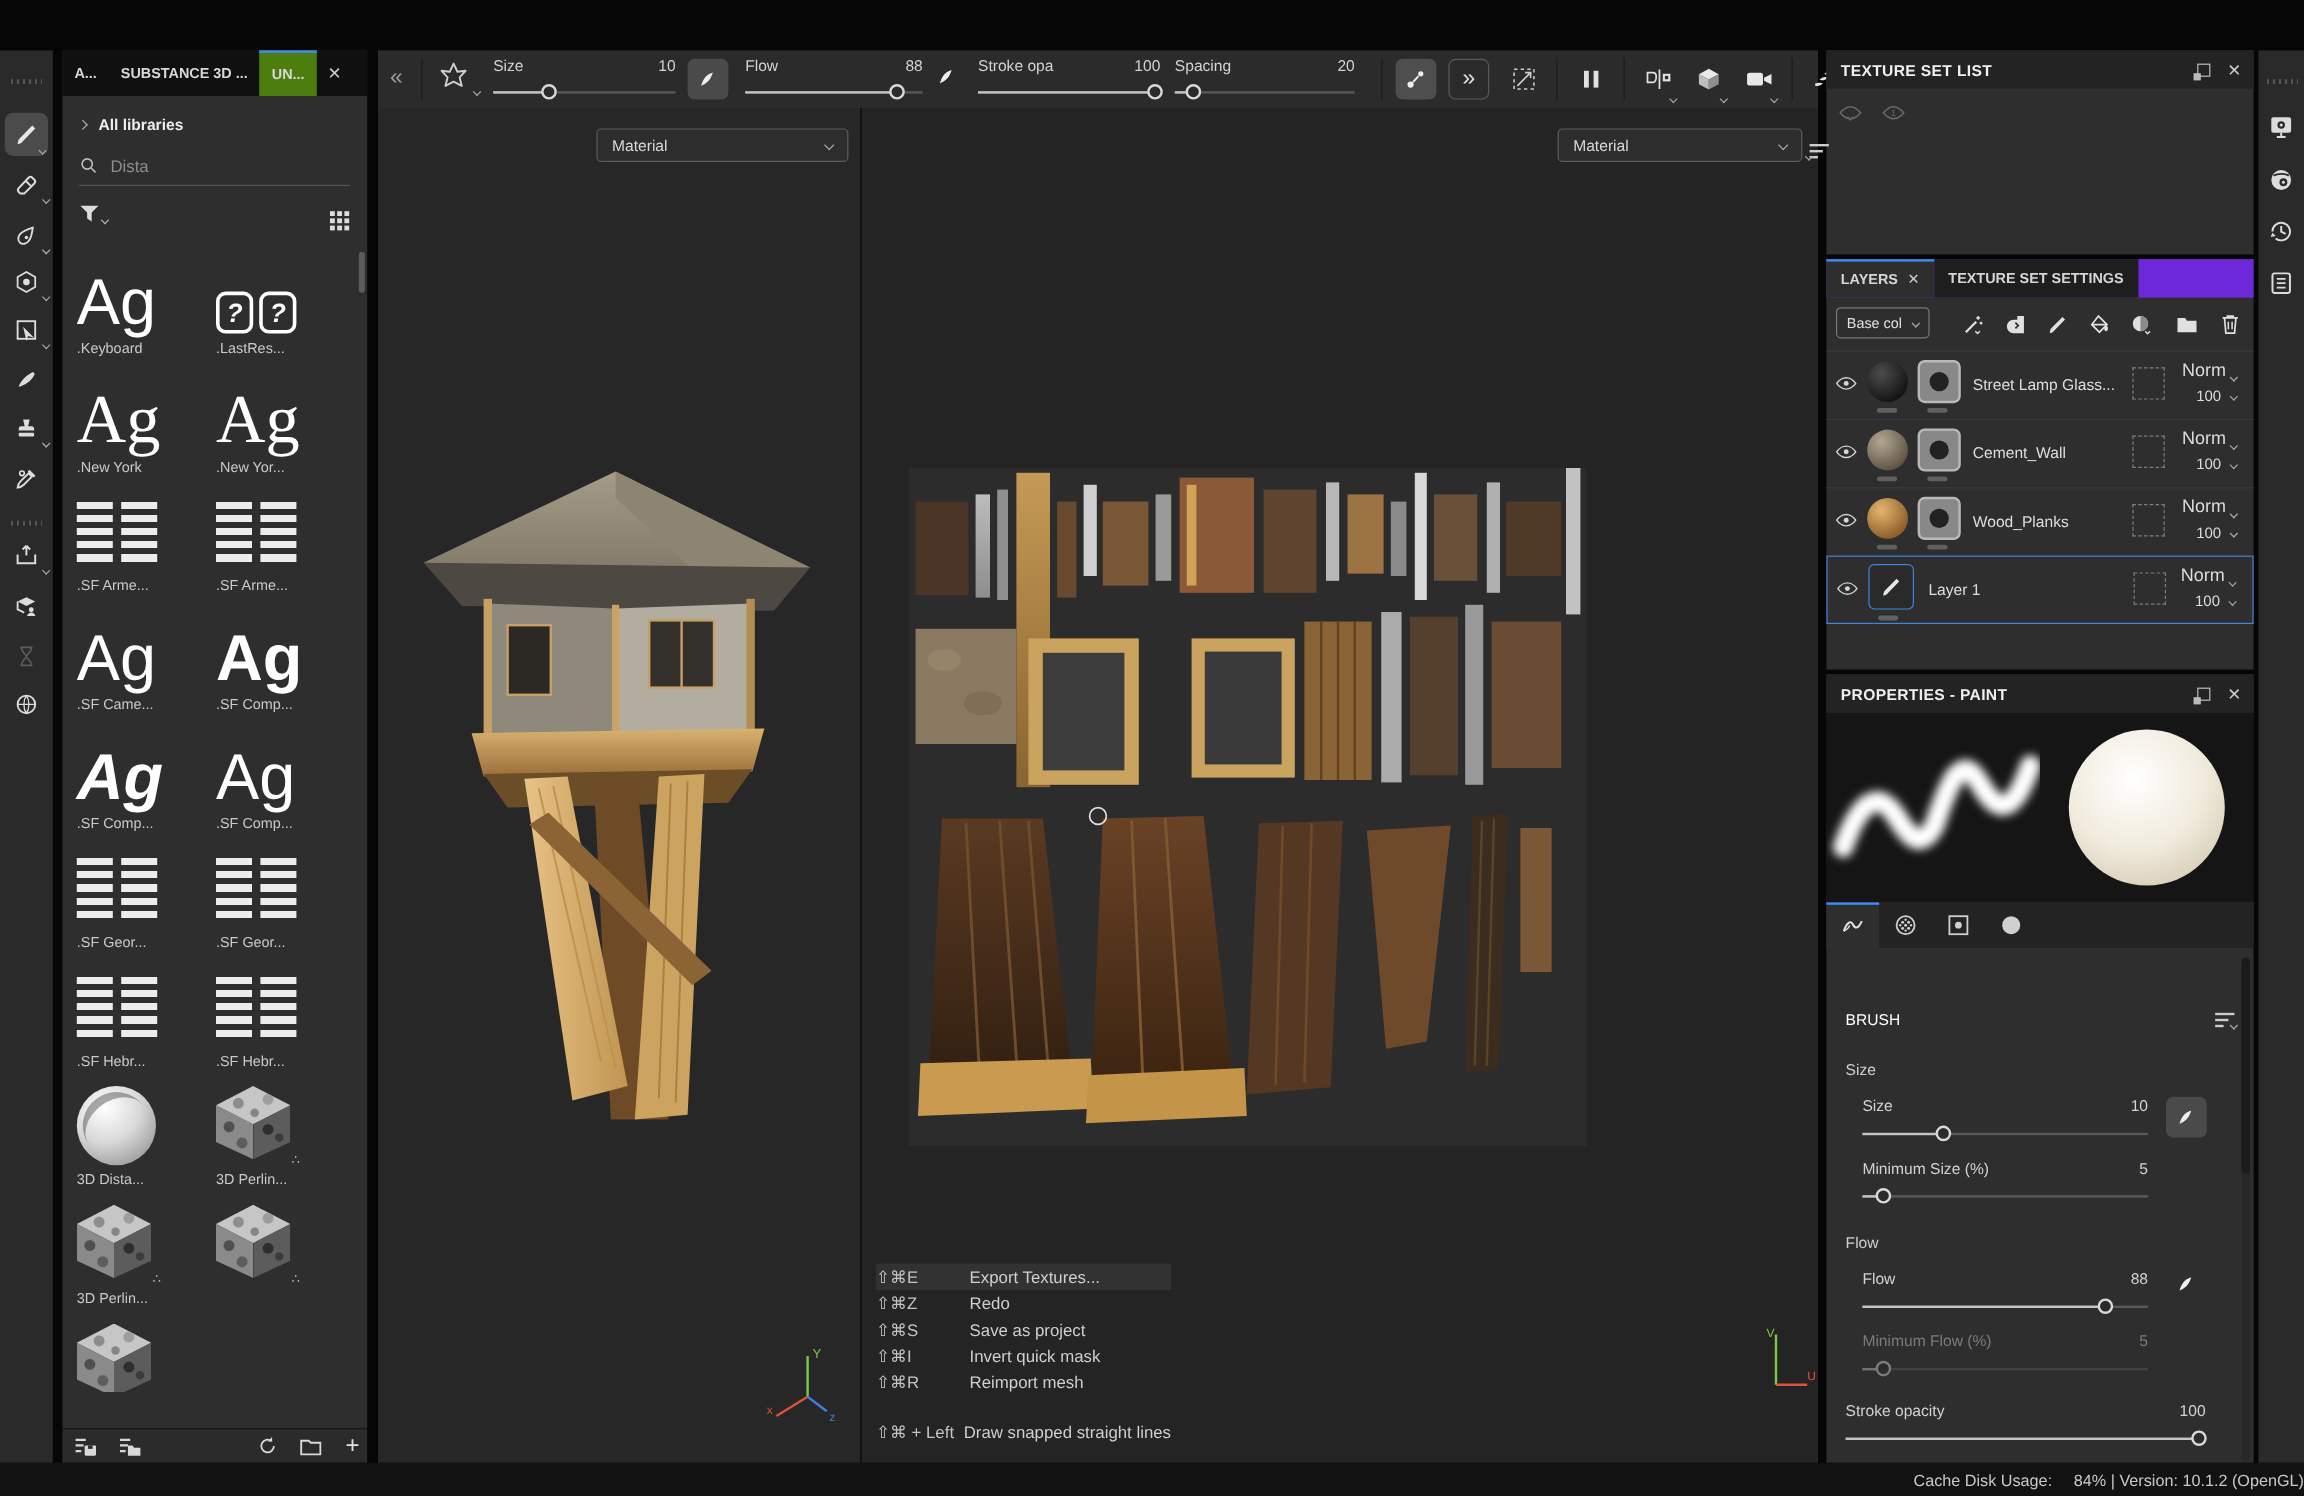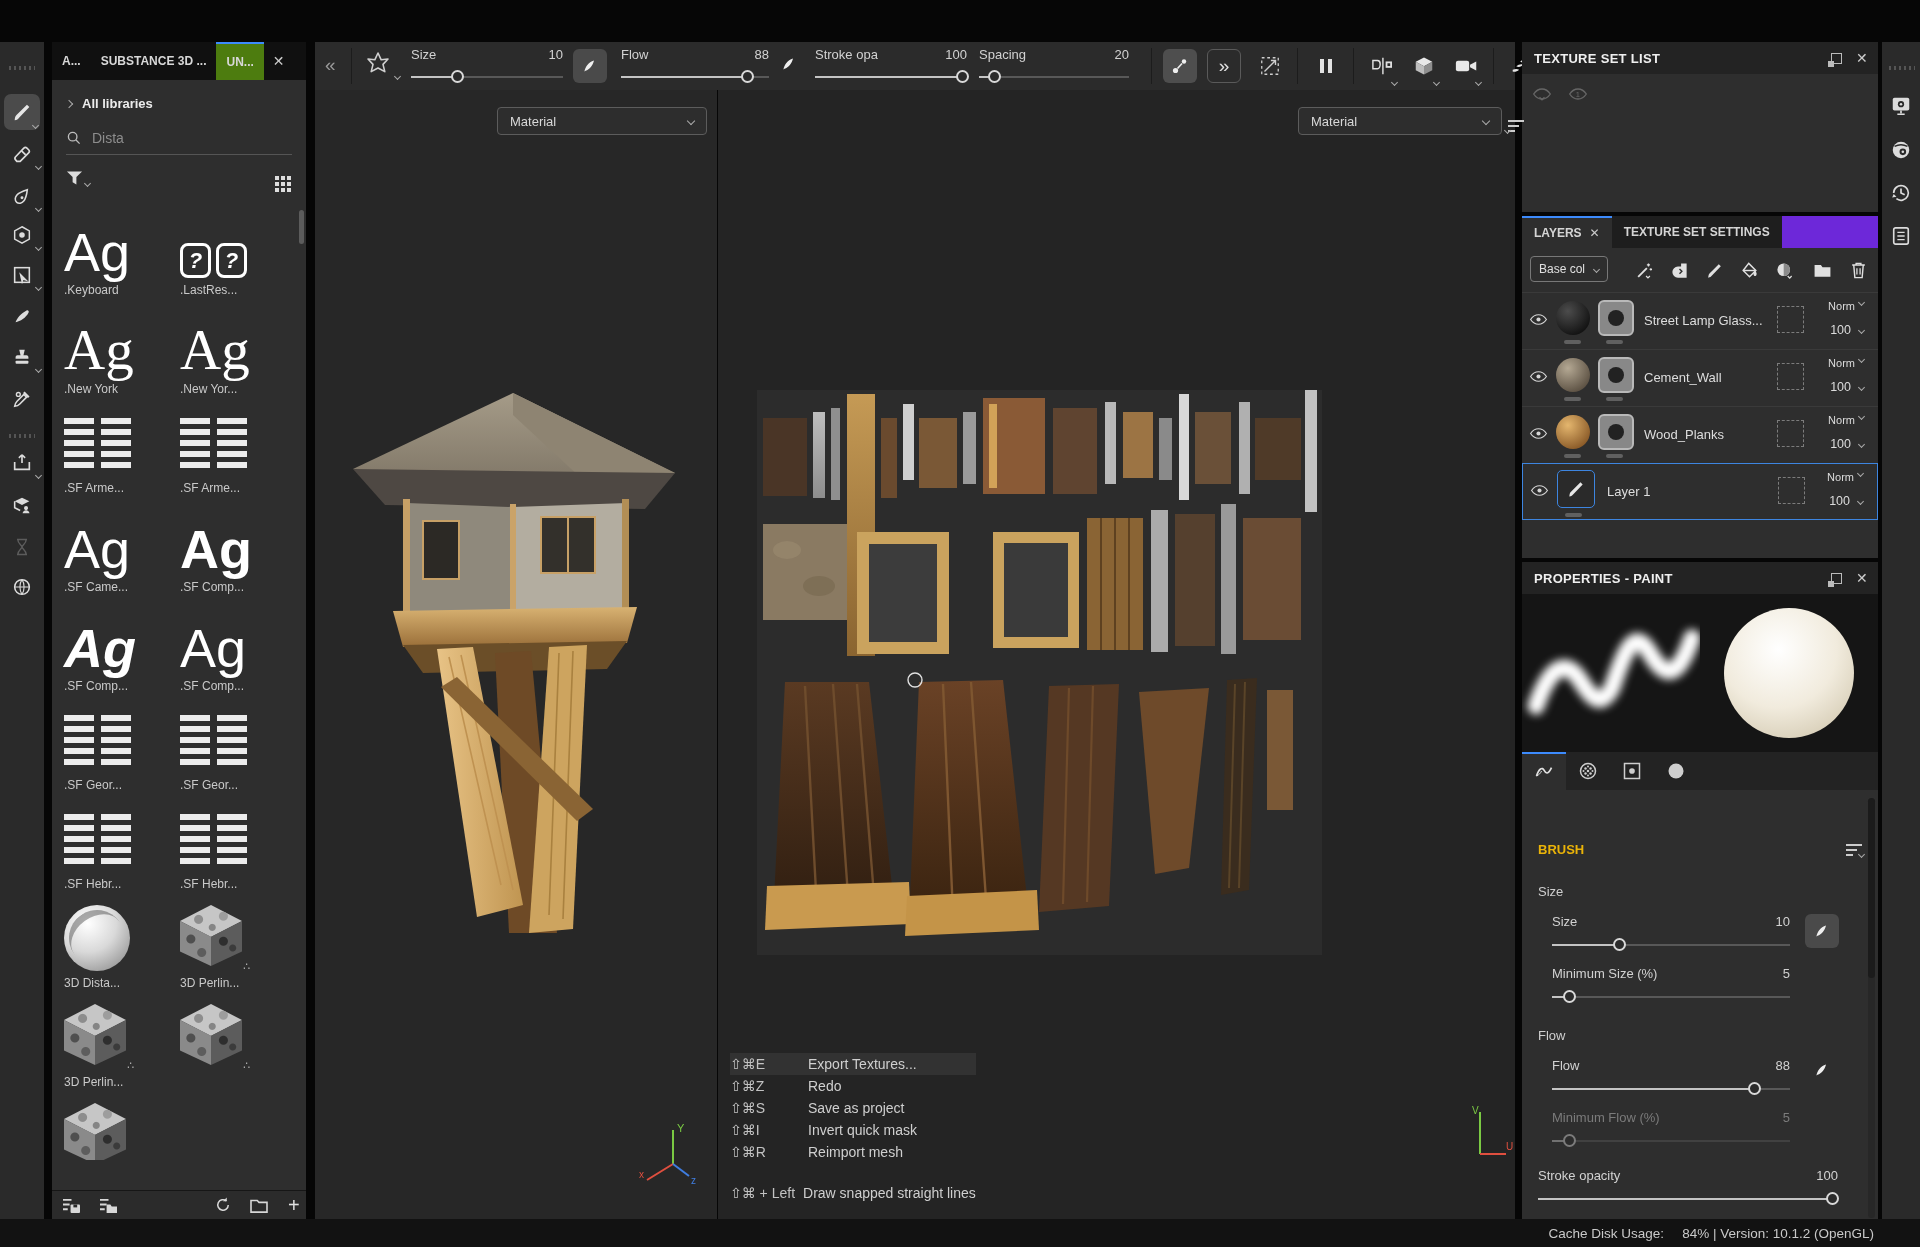--- a/index.html
+++ b/index.html
@@ -93,44 +93,44 @@
   .lr-eye{position:absolute;left:7px;top:19px}
   .lr-sph{position:absolute;left:34px;top:8px;width:34px;height:34px;border-radius:50%}
   .lr-sph.dark{background:radial-gradient(circle at 35% 30%,#4c4c4c,#141414 75%)}
   .lr-sph.cement{background:radial-gradient(circle at 35% 30%,#b4a893,#5c5143 78%)}
   .lr-sph.wood{background:radial-gradient(circle at 35% 30%,#e4b66e,#8a5a28 78%)}
   .lr-mask{position:absolute;left:76px;top:7px;width:36px;height:36px;border:2px solid #b9b9b9;border-radius:6px;background:#888;display:flex;align-items:center;justify-content:center}
   .lr-mask i{width:16px;height:16px;border-radius:50%;background:#222}
   .lr-bar{position:absolute;top:47px;width:17px;height:4px;border-radius:2px;background:#606060}
   .lr-name{position:absolute;left:122px;top:20px;font-size:13px;color:#dedede;white-space:nowrap}
   .lr-dash{position:absolute;left:255px;top:13px;width:27px;height:27px;border:1px dashed #7c7c7c}
-  .lr-blend{position:absolute;right:14px;top:7px;display:flex;align-items:flex-start;gap:4px;font-size:11px;color:#dcdcdc}
+  .lr-blend{position:absolute;right:14px;top:7px;display:flex;align-items:flex-end;gap:4px;font-size:15px;color:#dcdcdc}
   .lr-op{position:absolute;right:14px;top:30px;display:flex;align-items:center;gap:8px;font-size:12.5px;color:#dcdcdc}
   
   .preview{position:absolute;left:0;top:32px;width:356px;height:158px;display:flex;background:#151515}
   .prev-half{width:178px;height:158px;position:relative;overflow:hidden}
   .prev-sphere{position:absolute;left:24px;top:14px;width:130px;height:130px;border-radius:50%;background:radial-gradient(circle at 42% 32%,#ffffff,#f1ebdd 50%,#d9d0ba 80%,#bdb49b)}
   .ptabs{position:absolute;left:0;top:190px;width:356px;height:38px;background:#232323;display:flex}
   .ptab{position:relative;width:44px;height:38px;display:flex;align-items:center;justify-content:center}
   .ptab.active{background:#2e2e2e}
   .ptab.active::before{content:'';position:absolute;left:0;top:0;width:100%;height:2px;background:#3d8bfd}
-  .brush-head{position:absolute;left:16px;top:280px;width:324px;display:flex;justify-content:space-between;align-items:center;font-size:13px;font-weight:bold;color:#eab308}
+  .brush-head{position:absolute;left:16px;top:280px;width:324px;display:flex;justify-content:space-between;align-items:center;font-size:13px;font-weight:normal;color:#ffffff}
   .pgroup{position:absolute;left:16px;font-size:13px;color:#cfcfcf}
   .prow{position:absolute;left:30px;width:238px}
   .prow .lab{display:flex;justify-content:space-between;font-size:13px;color:#d2d2d2;margin-bottom:9px}
   .prow.dim .lab{color:#7b7b7b}
   .prow.dim .slider{opacity:.45}
   .prow.wide{left:16px;width:300px}
   .props-scroll{position:absolute;right:3px;top:236px;width:7px;height:420px;background:#272727;border-radius:4px}
   .props-scroll i{position:absolute;left:0;top:0;width:7px;height:180px;background:#1b1b1b;border-radius:4px}
   
   .far-rail{position:absolute;left:1882px;top:42px;width:38px;height:1177px;background:#2a2a2a}
   .fr-ic{position:absolute;left:7px;width:24px;height:24px;display:flex;align-items:center;justify-content:center}
   
-  .statusbar{position:absolute;left:0;top:1219px;width:1920px;height:28px;background:#121212;display:flex;align-items:center;justify-content:flex-end;padding-right:46px;font-size:13.5px;color:#c9c9c9}
+  .statusbar{position:absolute;left:0;top:1219px;width:1920px;height:28px;background:#121212;display:flex;align-items:center;justify-content:flex-end;font-size:13.5px;color:#c9c9c9}
   .statusbar .sb-val{margin-left:18px}
   .pausebars i{display:inline-block;width:4px;height:14px;background:#e2e2e2;margin:0 2px}
 </style>
 </head>
 <body>
 
 <div class="screen">
 
   <div class="left-rail">
     <div class="abs dots-handle" style="left:9px;top:24px"></div>

